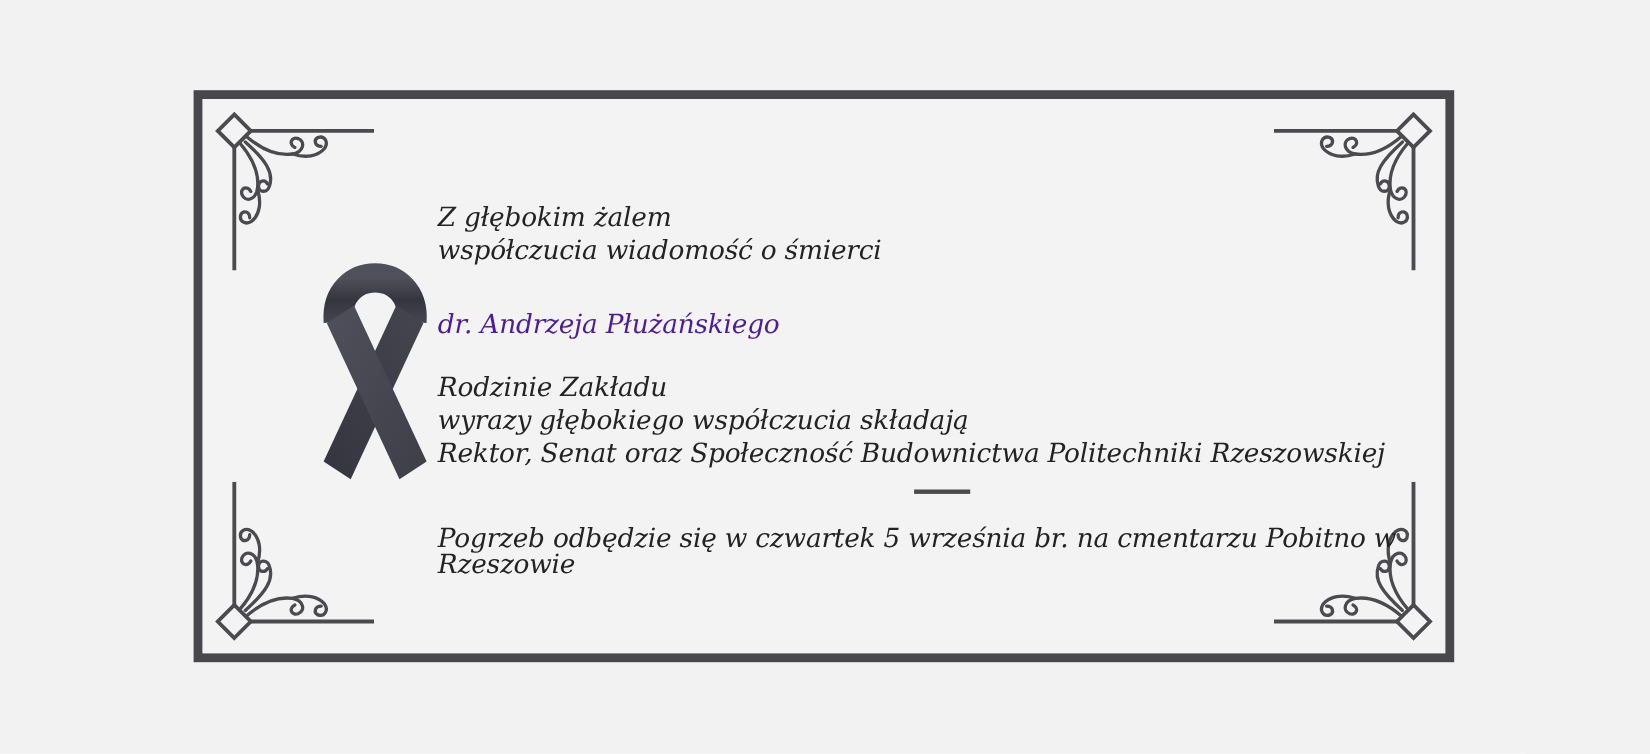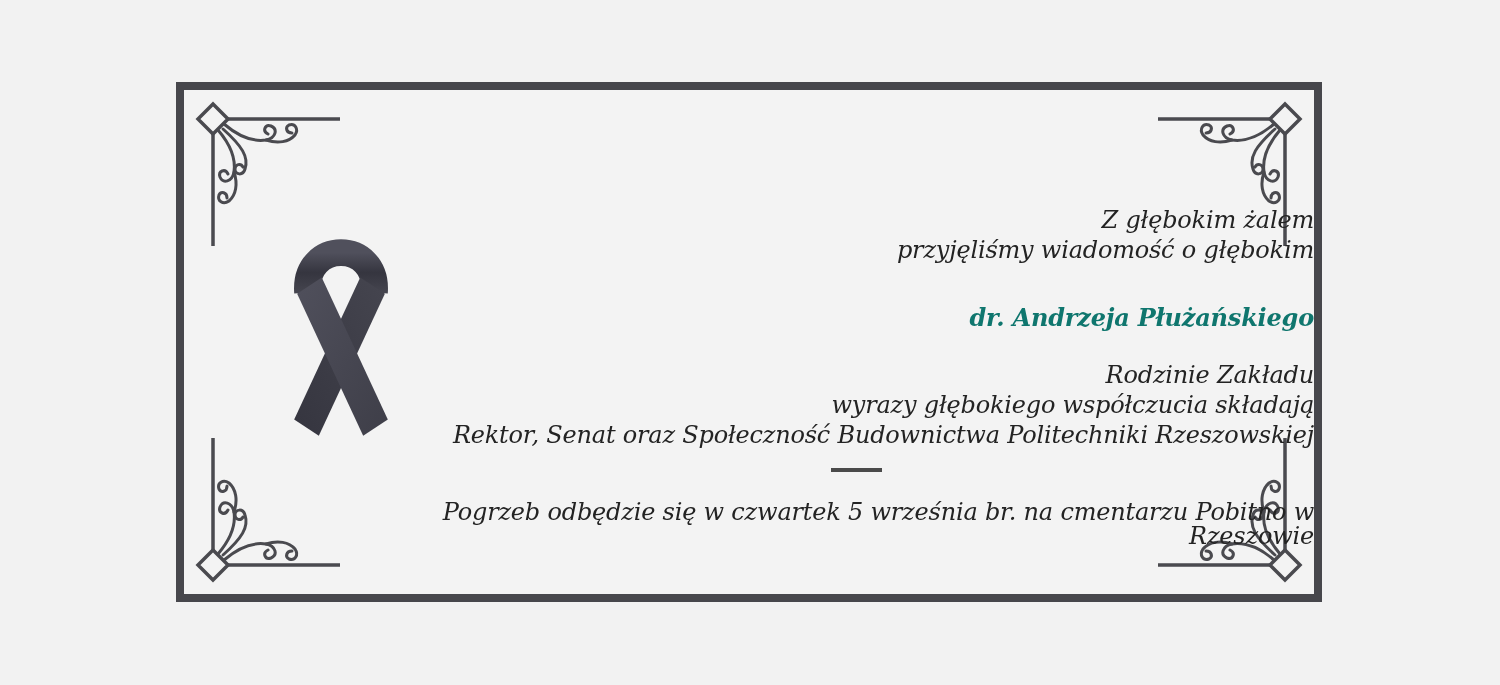--- a/index.html
+++ b/index.html
@@ -30,33 +30,33 @@
   .corner.br{right:6px;bottom:6px;transform:scale(-1,-1);}
   .ribbon{
     position:absolute;
     left:88px;top:134px;
     width:138px;height:220px;
   }
   .content{
     position:absolute;
     left:214px;top:0;
     width:916px;
-    padding-top:115px;
-    text-align:right;
+    padding-top:92px;
+    text-align:left;
     color:#232323;
   }
   .line{
     margin:0;
     font-style:italic;
     font-size:24px;
     line-height:30px;
     letter-spacing:-0.2px;
   }
   .bold-block{margin-top:30px;}
-  .bold-block .line{font-weight:bold;color:#0f766e;margin-top:38px;}
+  .bold-block .line{font-weight:normal;color:#4c1d95;margin-top:38px;}
   .condolence-block{margin-top:27px;}
   .divider{
     width:51px;height:4px;
     background:#4a4a4a;
     margin:18px auto 0 auto;
   }
   .small-line{
     margin-top:28px;
     font-size:24px;
     line-height:24px;
@@ -116,21 +116,21 @@
       </defs>
       <path d="M36 68 C32 14 108 14 104 68" stroke="url(#loopG)" stroke-width="27" fill="none"></path>
       <polygon points="89.5,52.8 22.5,196.8 47.5,213.2 114.5,69.2" fill="url(#bandBack)"></polygon>
       <polygon points="50.5,52.8 117.5,196.8 92.5,213.2 25.5,69.2" fill="url(#bandFront)"></polygon>
     </svg>
 
     <div class="content">
 
       <div class="intro-block">
         <p class="line">Z głębokim żalem</p>
-        <p class="line">przyjęliśmy wiadomość o głębokim</p>
+        <p class="line">współczucia wiadomość o śmierci</p>
       </div>
 
       <div class="bold-block">
         <p class="line">dr. Andrzeja Płużańskiego</p>
       </div>
 
       <div class="condolence-block">
         <p class="line">Rodzinie Zakładu</p>
         <p class="line">wyrazy głębokiego współczucia składają</p>
         <p class="line">Rektor, Senat oraz Społeczność Budownictwa Politechniki Rzeszowskiej</p>

